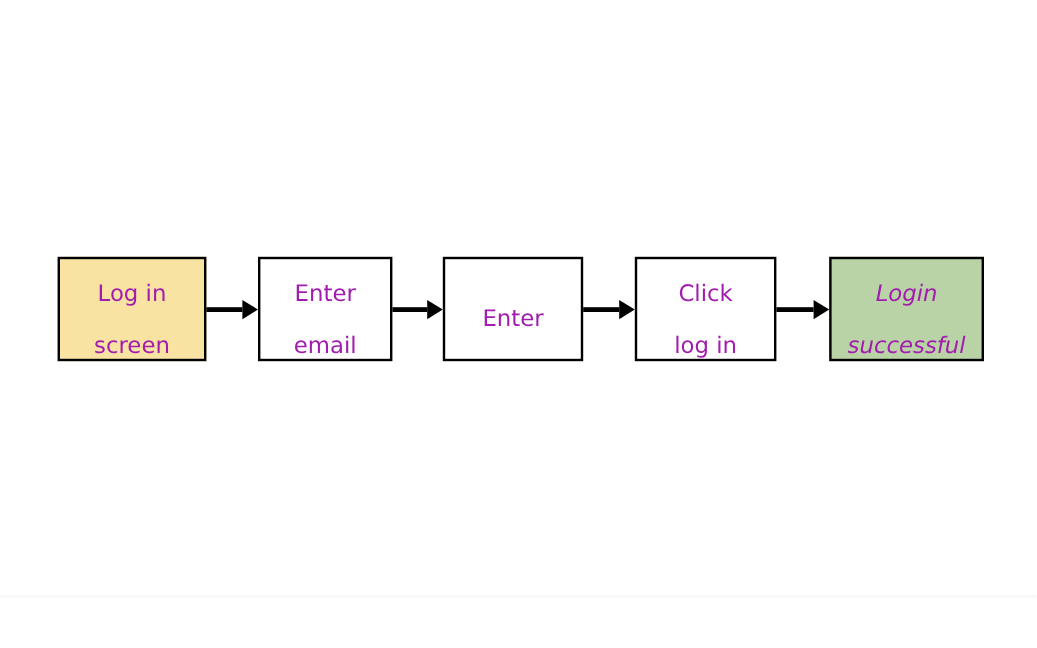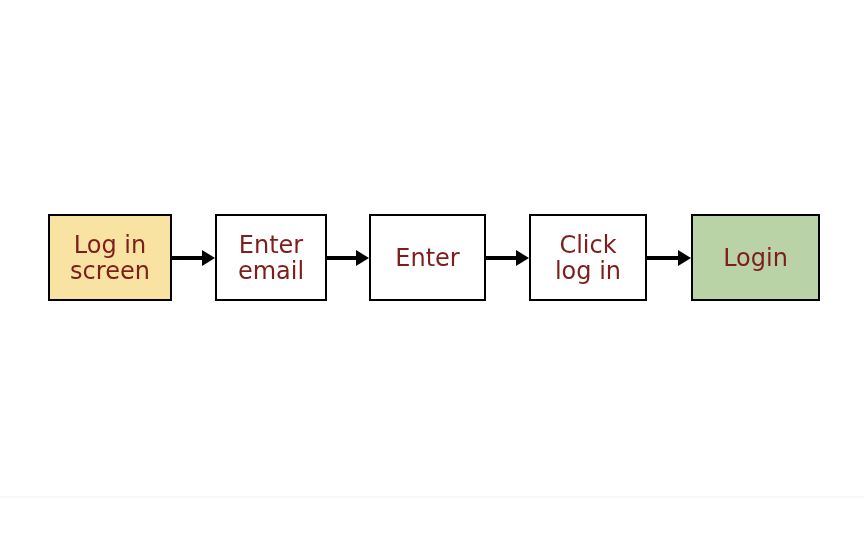--- a/index.html
+++ b/index.html
@@ -25,24 +25,25 @@
     border: 2px solid #000000;
     background: #ffffff;
     display: flex;
     flex-direction: column;
     align-items: center;
     justify-content: center;
     text-align: center;
   }
   .node-line {
     display: block;
-    font-size: 24px;
+    font-size: 19px;
     line-height: 26px;
-    color: #7f1d1d;
+    color: #a21caf;
     white-space: nowrap;
+    margin-top: 17px;
   }
   .n1 { left: 48px;  width: 124px; }
   .n2 { left: 215px; width: 112px; }
   .n3 { left: 369px; width: 117px; }
   .n4 { left: 529px; width: 118px; }
   .n5 { left: 691px; width: 129px; }
 
   
   .arrow {
     position: absolute;
@@ -116,19 +117,20 @@
   <div class="node n4" style="background-color: rgb(255, 255, 255);">
     <span class="node-line">Click</span>
     <span class="node-line">log in</span>
   </div>
 
   <div class="arrow a4">
     <div class="arrow-line"></div>
     <div class="arrow-head"></div>
   </div>
 
-  <div class="node n5" style="background-color: rgb(185, 210, 166);">
+  <div class="node n5" style="background-color: rgb(185, 210, 166); font-style: italic;">
     <span class="node-line">Login</span>
+    <span class="node-line">successful</span>
   </div>
 
   <div class="page-edge-line" style="background-color: rgb(247, 247, 247);"></div>
 
 </div>
 
 </body></html>

